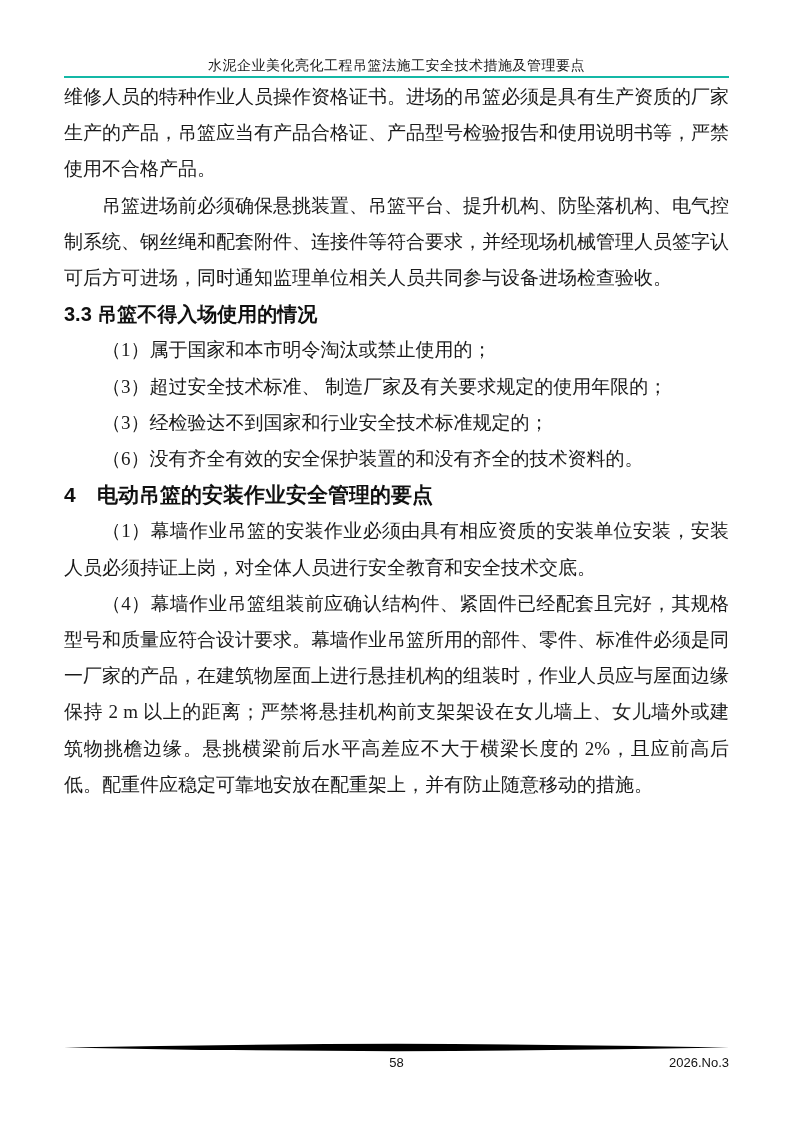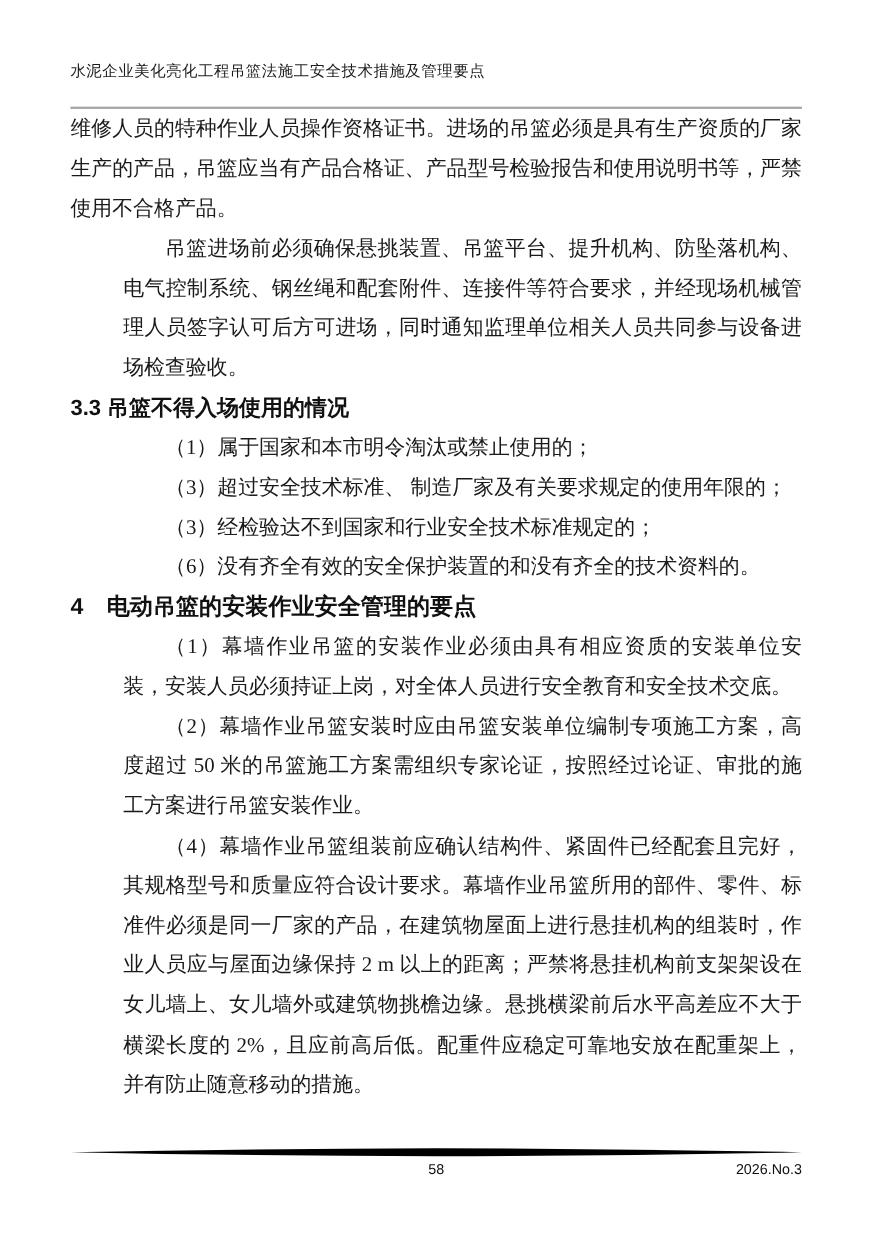--- a/index.html
+++ b/index.html
@@ -14,41 +14,41 @@
   }
   .page {
     position: absolute;
     left: 64px;
     top: 0;
     width: 665px;
     height: 1122px;
   }
   .doc-header {
     padding-top: 57px;
-    text-align: left;
-    border-bottom: 2px solid #a3a3a3;
-    padding-bottom: 22px;
+    text-align: center;
+    border-bottom: 2px solid #14b8a6;
+    padding-bottom: 1px;
   }
   .doc-header .running-title {
     font-size: 14px;
     line-height: 18px;
     letter-spacing: 0.5px;
     color: #1a1a1a;
   }
   .doc-body {
     padding-top: 1px;
   }
   .body-text {
     font-size: 19px;
     line-height: 36.2px;
     text-align: justify;
     text-justify: inter-ideograph;
     color: #1a1a1a;
   }
-  .indent { text-indent: 2em; margin-left: 48px; }
+  .indent { text-indent: 2em; }
   .sec-heading {
     font-family: "Liberation Sans", "DejaVu Sans", sans-serif;
     font-weight: bold;
     font-size: 20px;
     line-height: 36.2px;
     color: #111111;
   }
   .chapter-heading {
     font-family: "Liberation Sans", "DejaVu Sans", sans-serif;
     font-weight: bold;
@@ -104,21 +104,20 @@
     <h3 class="sec-heading">3.3 吊篮不得入场使用的情况</h3>
 
     <p class="body-text indent">（1）属于国家和本市明令淘汰或禁止使用的；</p>
     <p class="body-text indent">（3）超过安全技术标准、 制造厂家及有关要求规定的使用年限的；</p>
     <p class="body-text indent">（3）经检验达不到国家和行业安全技术标准规定的；</p>
     <p class="body-text indent">（6）没有齐全有效的安全保护装置的和没有齐全的技术资料的。</p>
 
     <h2 class="chapter-heading"><span class="chapter-no">4</span><span>电动吊篮的安装作业安全管理的要点</span></h2>
 
     <p class="body-text indent">（1）幕墙作业吊篮的安装作业必须由具有相应资质的安装单位安装，安装人员必须持证上岗，对全体人员进行安全教育和安全技术交底。</p>
-    <p class="body-text indent">（2）幕墙作业吊篮安装时应由吊篮安装单位编制专项施工方案，高度超过 50 米的吊篮施工方案需组织专家论证，按照经过论证、审批的施工方案进行吊篮安装作业。</p>
     <p class="body-text indent">（4）幕墙作业吊篮组装前应确认结构件、紧固件已经配套且完好，其规格型号和质量应符合设计要求。幕墙作业吊篮所用的部件、零件、标准件必须是同一厂家的产品，在建筑物屋面上进行悬挂机构的组装时，作业人员应与屋面边缘保持 2 m 以上的距离；严禁将悬挂机构前支架架设在女儿墙上、女儿墙外或建筑物挑檐边缘。悬挑横梁前后水平高差应不大于横梁长度的 2%，且应前高后低。配重件应稳定可靠地安放在配重架上，并有防止随意移动的措施。</p>
 
   </div>
 
 </div>
 
 <div class="doc-footer">
   <svg class="footer-rule-svg" viewBox="0 0 665 9" xmlns="http://www.w3.org/2000/svg" preserveAspectRatio="none">
     <path d="M 0 4.5 Q 166 1.2 332.5 0.8 Q 499 1.2 665 4.5 Q 499 7.8 332.5 8.2 Q 166 7.8 0 4.5 Z" fill="#000000"></path>
   </svg>

